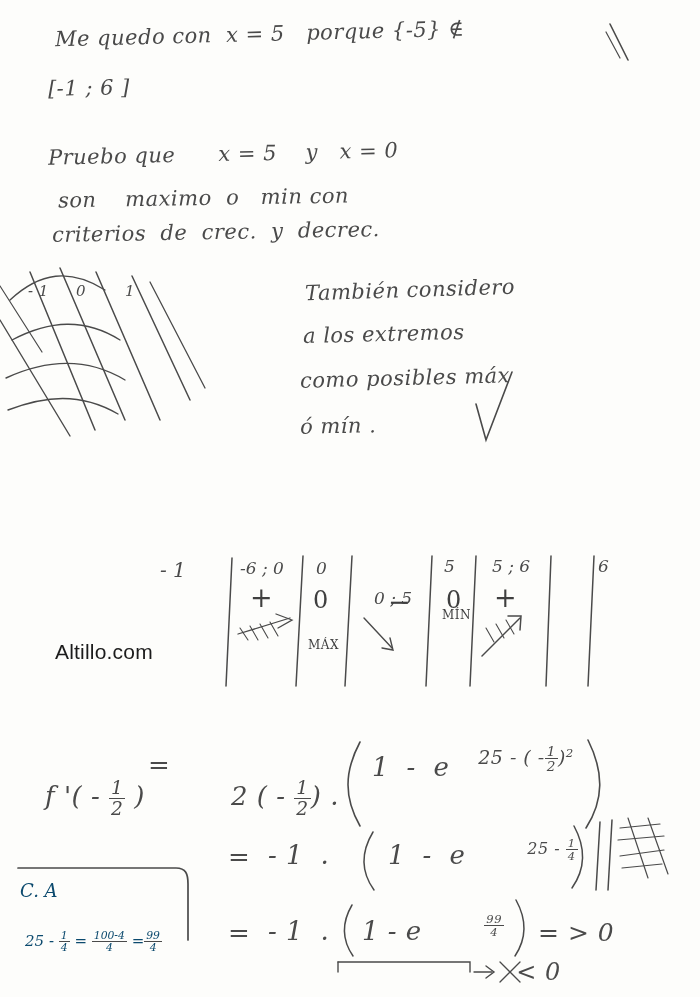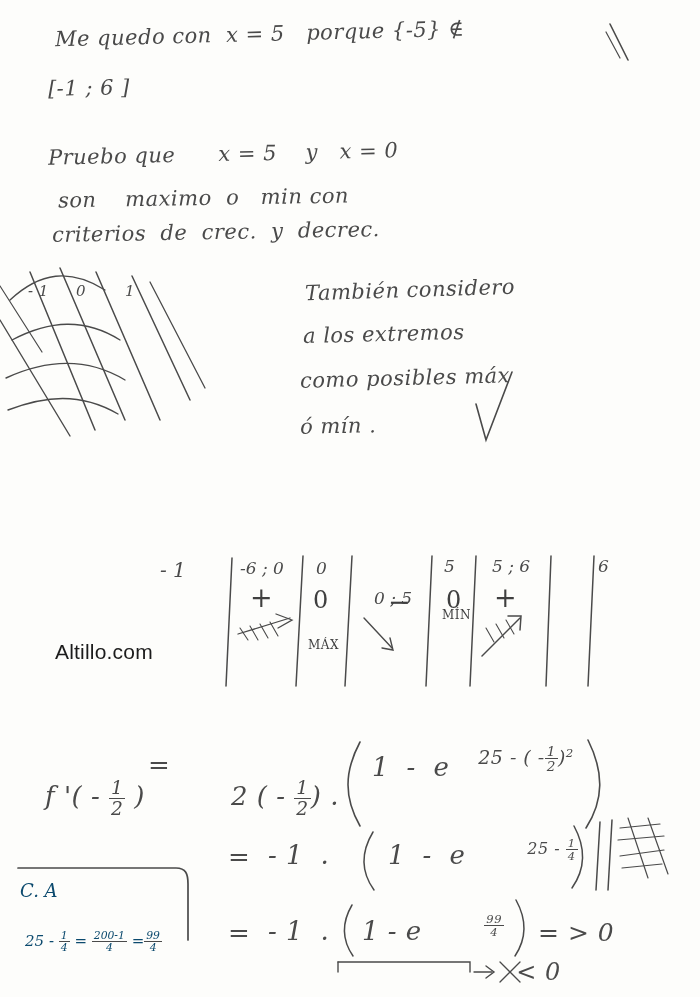--- a/index.html
+++ b/index.html
@@ -222,16 +222,16 @@
   <div class="hw" style="left:462px; top:894px; font-size:16px;">
     <span class="frac"><span class="num">99</span><span class="den">4</span></span>
   </div>
   <div class="hw" style="left:538px; top:918px; font-size:25px;">= &gt; 0</div>
 
   <div class="hw" style="left:500px; top:958px; font-size:24px;">&nbsp;&nbsp;&lt; 0</div>
 
   <div class="cabox" style="left:20px; top:880px; font-size:18px;">C. A</div>
 
   <div class="cabox" style="left:6px; top:912px; font-size:15px;">
-    <span>25 -&nbsp;</span><span class="frac"><span class="num">1</span><span class="den">4</span></span><span>&nbsp;=&nbsp;</span><span class="frac"><span class="num">200-1</span><span class="den">4</span></span><span>&nbsp;=</span><span class="frac"><span class="num">99</span><span class="den">4</span></span>
+    <span>25 -&nbsp;</span><span class="frac"><span class="num">1</span><span class="den">4</span></span><span>&nbsp;=&nbsp;</span><span class="frac"><span class="num">100-4</span><span class="den">4</span></span><span>&nbsp;=</span><span class="frac"><span class="num">99</span><span class="den">4</span></span>
   </div>
 
 </div>
 
 </body></html>

